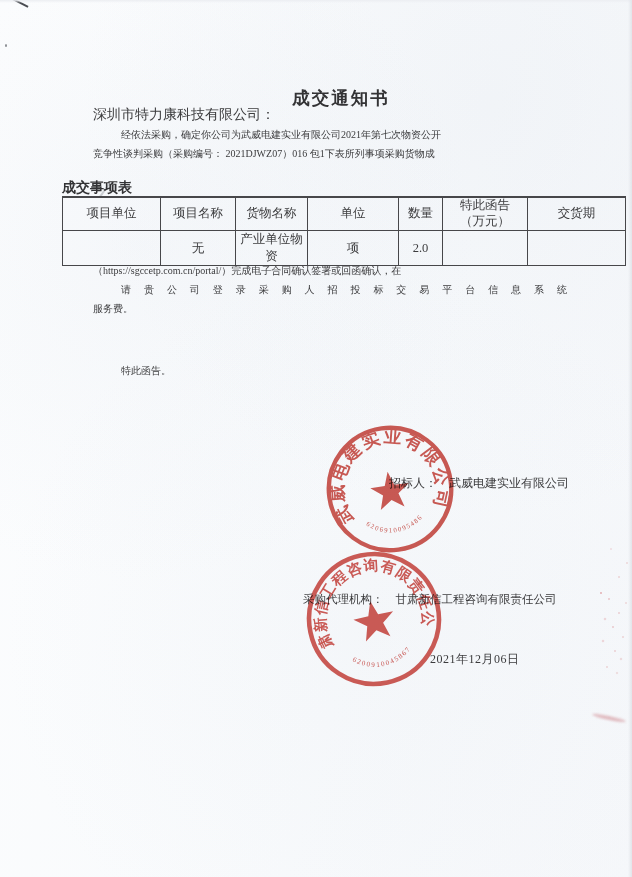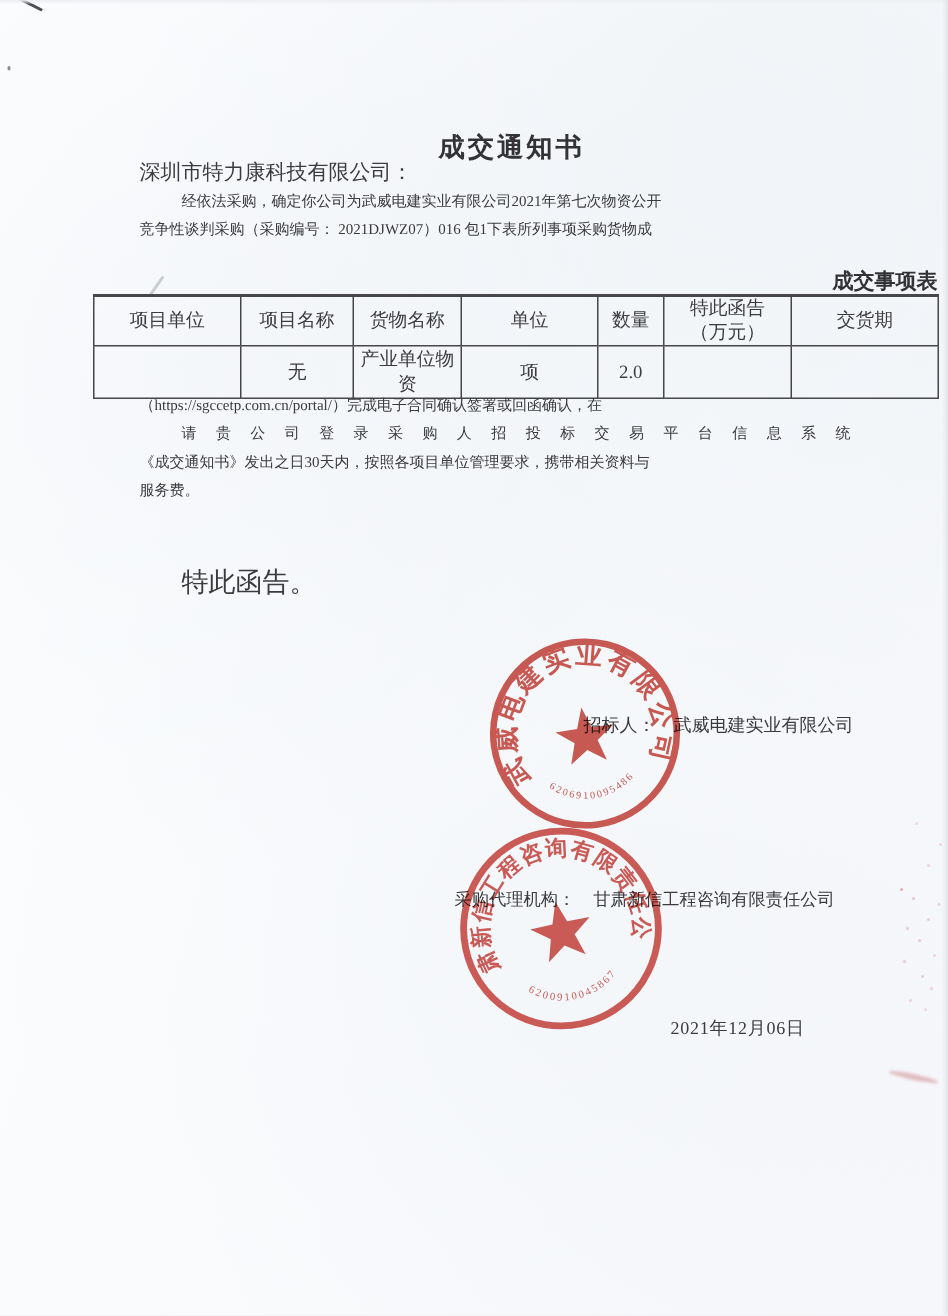--- a/index.html
+++ b/index.html
@@ -17,36 +17,36 @@
   .abs{position:absolute;}
   .doc-title{left:0;top:86px;width:632px;box-sizing:border-box;padding-left:50px;
     text-align:center;font-size:17.5px;font-weight:bold;letter-spacing:2px;color:#333335;}
   .recipient{left:93px;top:106px;font-size:14px;white-space:nowrap;}
   .para{left:93px;top:125px;width:474px;font-size:10px;}
   .para2{top:261px;}
   .pline{height:19px;line-height:19px;white-space:nowrap;}
   .indent{padding-left:28px;}
   .jfull{white-space:normal;width:474px;box-sizing:border-box;
     text-align:justify;text-align-last:justify;}
-  .closing{left:121px;top:376px;font-size:18px;}
-  .table-title{left:62px;top:179px;width:563px;text-align:right;
+  .closing{left:121px;top:364px;font-size:10px;}
+  .table-title{left:62px;top:179px;width:563px;text-align:left;
     font-size:14px;font-weight:bold;color:#333335;}
   table.deal{position:absolute;left:62px;top:196px;width:563px;
     border-collapse:collapse;table-layout:fixed;}
   table.deal th,table.deal td{
     border:1.6px solid #47474a;font-weight:normal;text-align:center;
     font-size:12.5px;color:#3c3c3e;padding:0 2px;overflow:hidden;}
   table.deal th{height:32px;line-height:1.25;white-space:pre-line;}
   table.deal td{height:19px;}
   table.deal{border-top:2px solid #47474a;}
   .sig{white-space:nowrap;}
   .sig .gap{margin-left:12px;}
   .bidder-line{left:389px;top:475px;font-size:12px;}
   .agency-line{left:303px;top:592px;font-size:11.5px;}
-  .date-line{left:430px;top:677px;font-size:12px;letter-spacing:.5px;margin-left:17px;}
+  .date-line{left:430px;top:651px;font-size:12px;letter-spacing:.5px;}
   .stamp{position:absolute;mix-blend-mode:multiply;opacity:.88;filter:blur(.2px);}
   .stamp text{font-family:"Liberation Serif","DejaVu Serif",serif;}
   
   .corner-mark{left:12px;top:2px;width:17px;height:2px;background:#4b4d52;
     transform:rotate(27deg);}
   .dot1{left:5px;top:44px;width:2px;height:3px;background:#8a8d92;border-radius:50%;}
   .crease{left:96px;top:190px;width:16px;height:1.5px;background:rgba(120,125,135,.35);
     transform:rotate(-55deg);}
   .edge-right{right:0;top:0;width:4px;height:100%;
     background:linear-gradient(to left,#e2e5ea,rgba(226,229,234,0));}
@@ -119,21 +119,20 @@
         <td>2.0</td>
         <td></td>
         <td></td>
       </tr>
     </tbody>
   </table>
 
   <div class="abs para para2">
     <div class="pline">（https://sgccetp.com.cn/portal/）完成电子合同确认签署或回函确认，在</div>
     <div class="pline indent jfull">请贵公司登录采购人招投标交易平台信息系统</div>
-    <div class="pline">《成交通知书》发出之日30天内，按照各项目单位管理要求，携带相关资料与</div>
     <div class="pline">服务费。</div>
   </div>
 
   <div class="abs closing">特此函告。</div>
 
   <div class="abs sig bidder-line">
     <span>招标人：</span><span class="gap">武威电建实业有限公司</span>
   </div>
 
   <svg class="stamp" style="left:322px;top:421px" width="136" height="136" viewBox="0 0 140 140">

